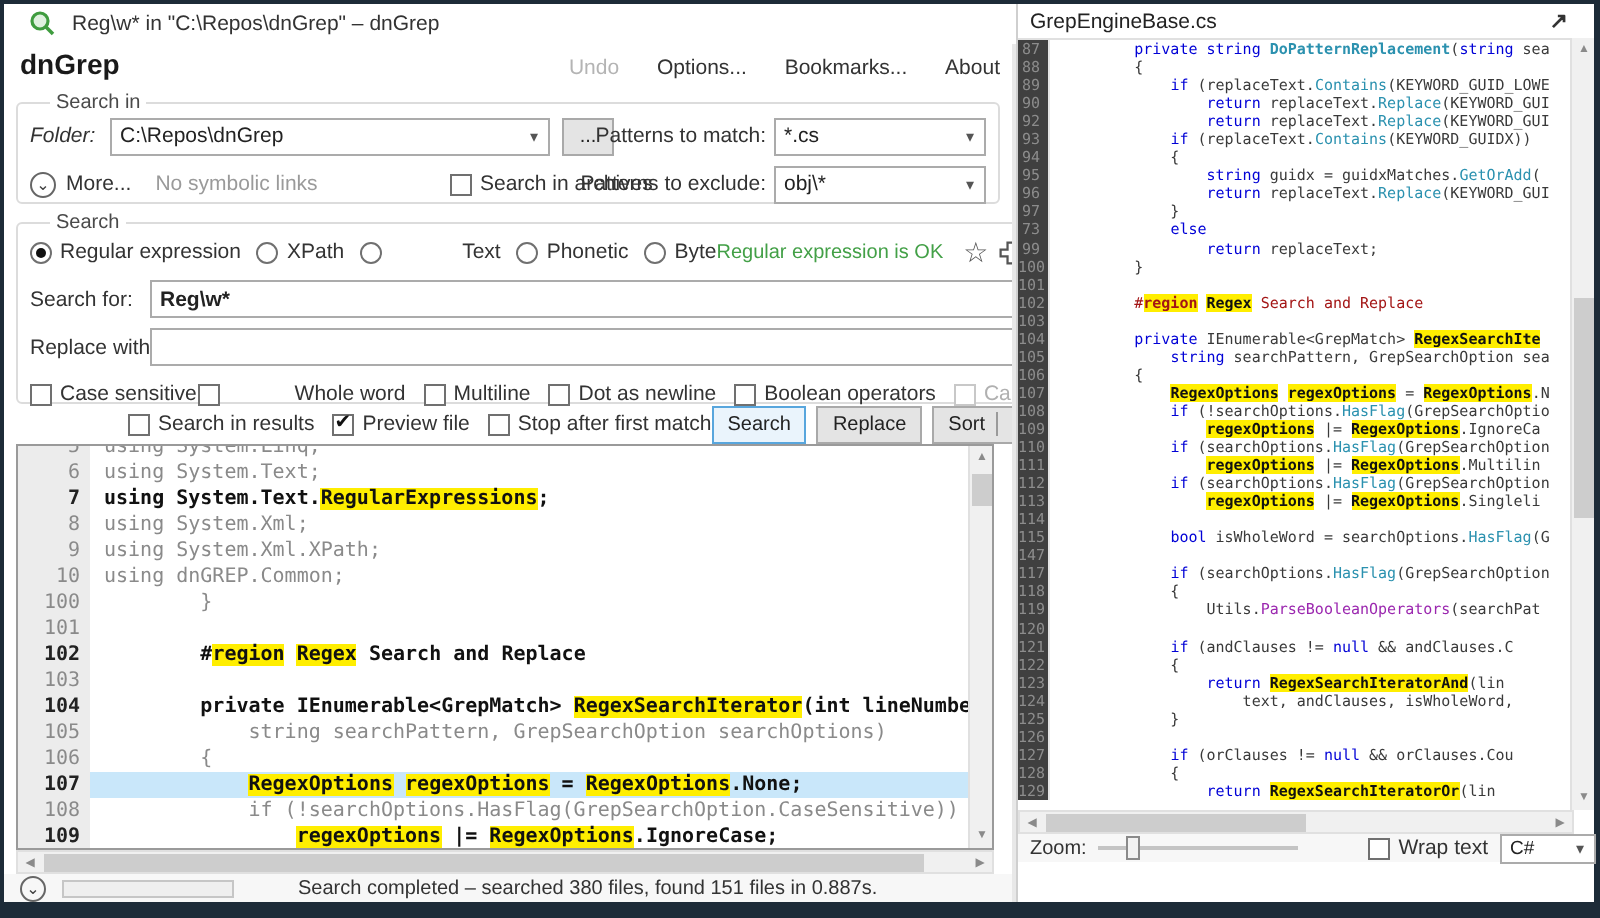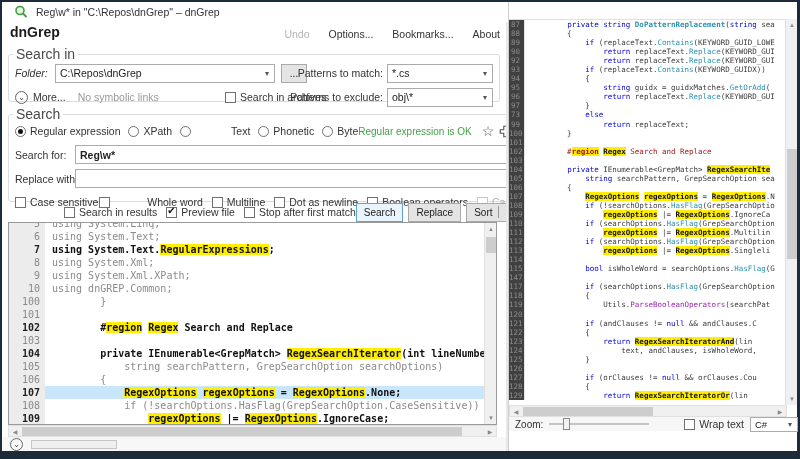--- a/index.html
+++ b/index.html
@@ -17,21 +17,21 @@
   .winbtn.min { right:64px; } .winbtn.max { right:36px; } .winbtn.close { right:8px; }
 
   
   .left-pane { position:absolute; left:0; top:20px; width:504px; height:429px; background:#fff; }
   .apphead { position:absolute; left:8px; top:2px; font-size:14px; font-weight:bold; color:#1a1a1a; }
   .menu { position:absolute; right:6px; top:6px; font-size:10.5px; color:#333; }
   .menu span { margin-left:16px; }
   .menu .disabled { color:#b4b4b4; }
 
   fieldset { position:absolute; border:1px solid #dcdcdc; border-radius:3px; background:#fff; }
-  legend { font-size:14px; color:#4a4a4a; padding:0 3px; margin-left:4px; }
+  legend { font-size:10px; color:#4a4a4a; padding:0 3px; margin-left:16px; }
   .fs-searchin { left:6px; top:24px; width:492px; height:56px; }
   .fs-search   { left:6px; top:84px; width:492px; height:96px; }
 
   .row { position:relative; display:flex; align-items:center; padding:0 6px; }
   .lab { font-size:10.5px; color:#333; white-space:nowrap; }
   .gray { color:#9a9a9a; }
 
   .combo { position:relative; height:19px; border:1px solid #ababab; background:#fff; display:flex; align-items:center; }
   .combo .val { flex:1; font-size:10.5px; color:#222; padding:0 4px; white-space:nowrap; overflow:hidden; }
   .combo .arrow { width:14px; text-align:center; font-size:8px; color:#555; }
@@ -356,26 +356,31 @@
       </div>
       <div class="hscroll" style="left:6px;top:403px;width:489px;">
         <span class="sarrow" style="left:0;">◀</span>
         <div class="thumb" style="left:13px;width:440px;"></div>
         <span class="sarrow" style="right:0;">▶</span>
       </div>
 
       <div class="statusbar">
         <span class="circle-chevron" style="margin-left:8px;">⌄</span>
         <span class="progress"></span>
+        <span class="status-text">Search completed – searched 380 files, found 151 files in 0.887s.</span>
       </div>
     </div>
 
     <div class="splitter"></div>
 
     <div class="right-pane">
+      <div class="preview-head">
+        <span class="fname">GrepEngineBase.cs</span>
+        <span class="openext">↗</span>
+      </div>
 
       <div class="editor code right">
           <div class="crow">
             <span class="lnum">87</span>
             <span class="ltxt"><span class="p">        </span><span class="k">private</span><span class="p"> </span><span class="k">string</span><span class="p"> </span><span class="mb">DoPatternReplacement</span><span class="p">(</span><span class="k">string</span><span class="p"> sea</span></span>
           </div>
           <div class="crow">
             <span class="lnum">88</span>
             <span class="ltxt"><span class="p">        {</span></span>
           </div>

